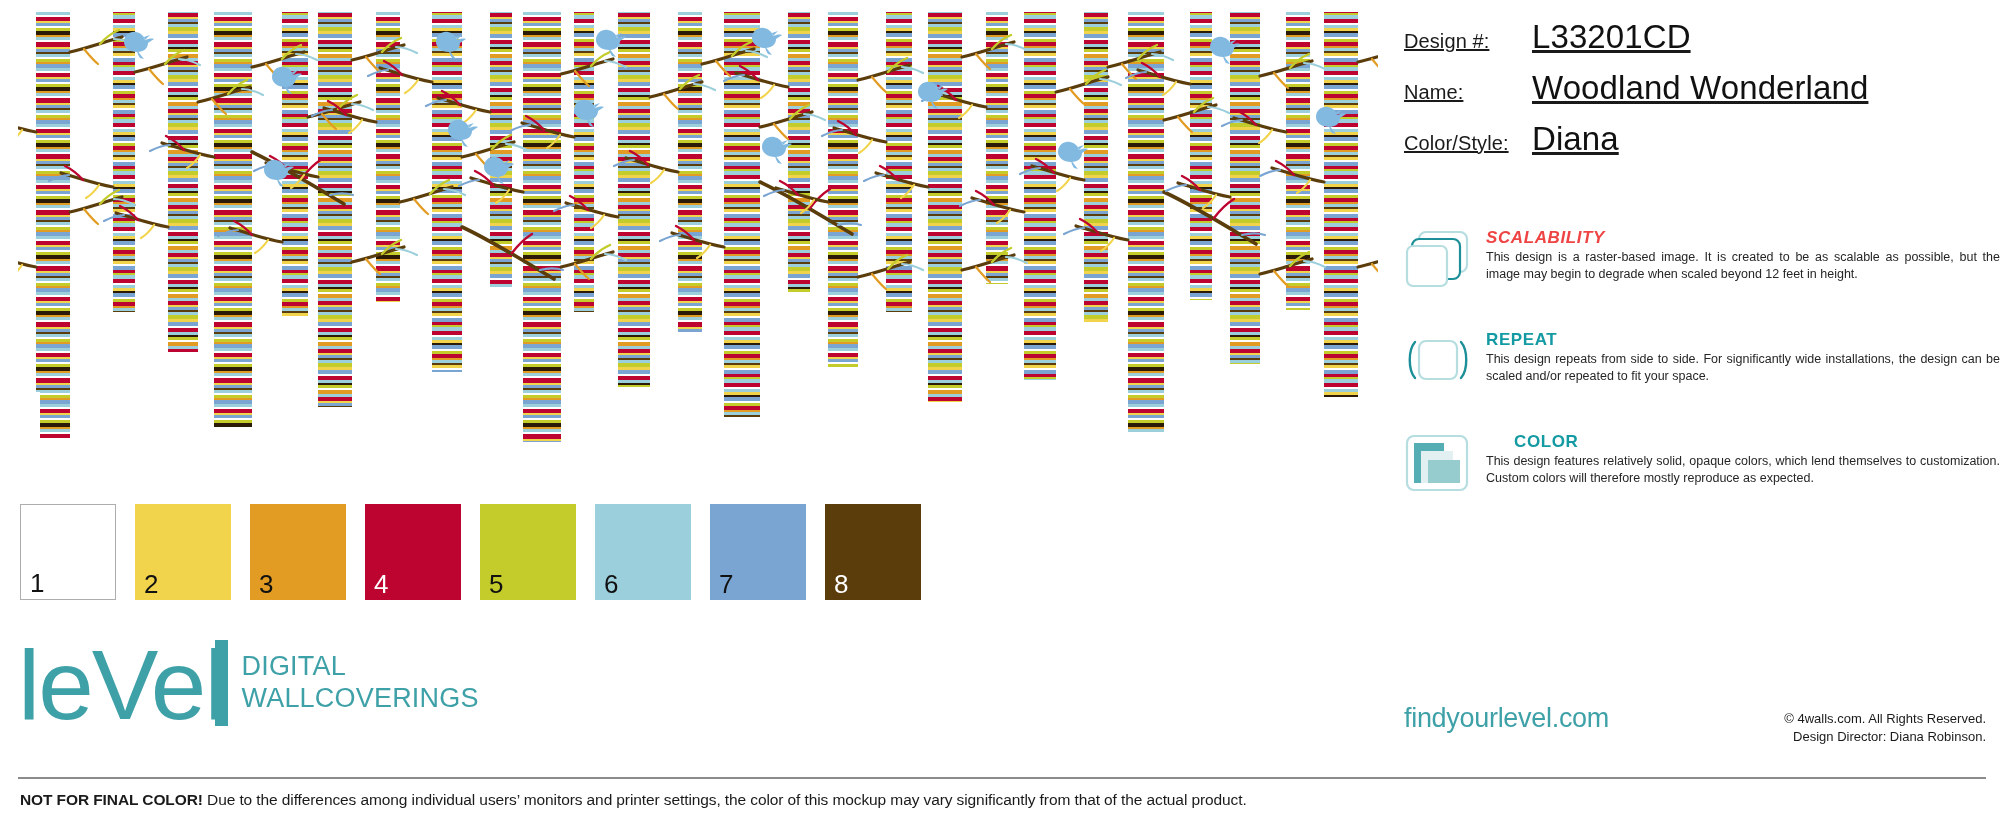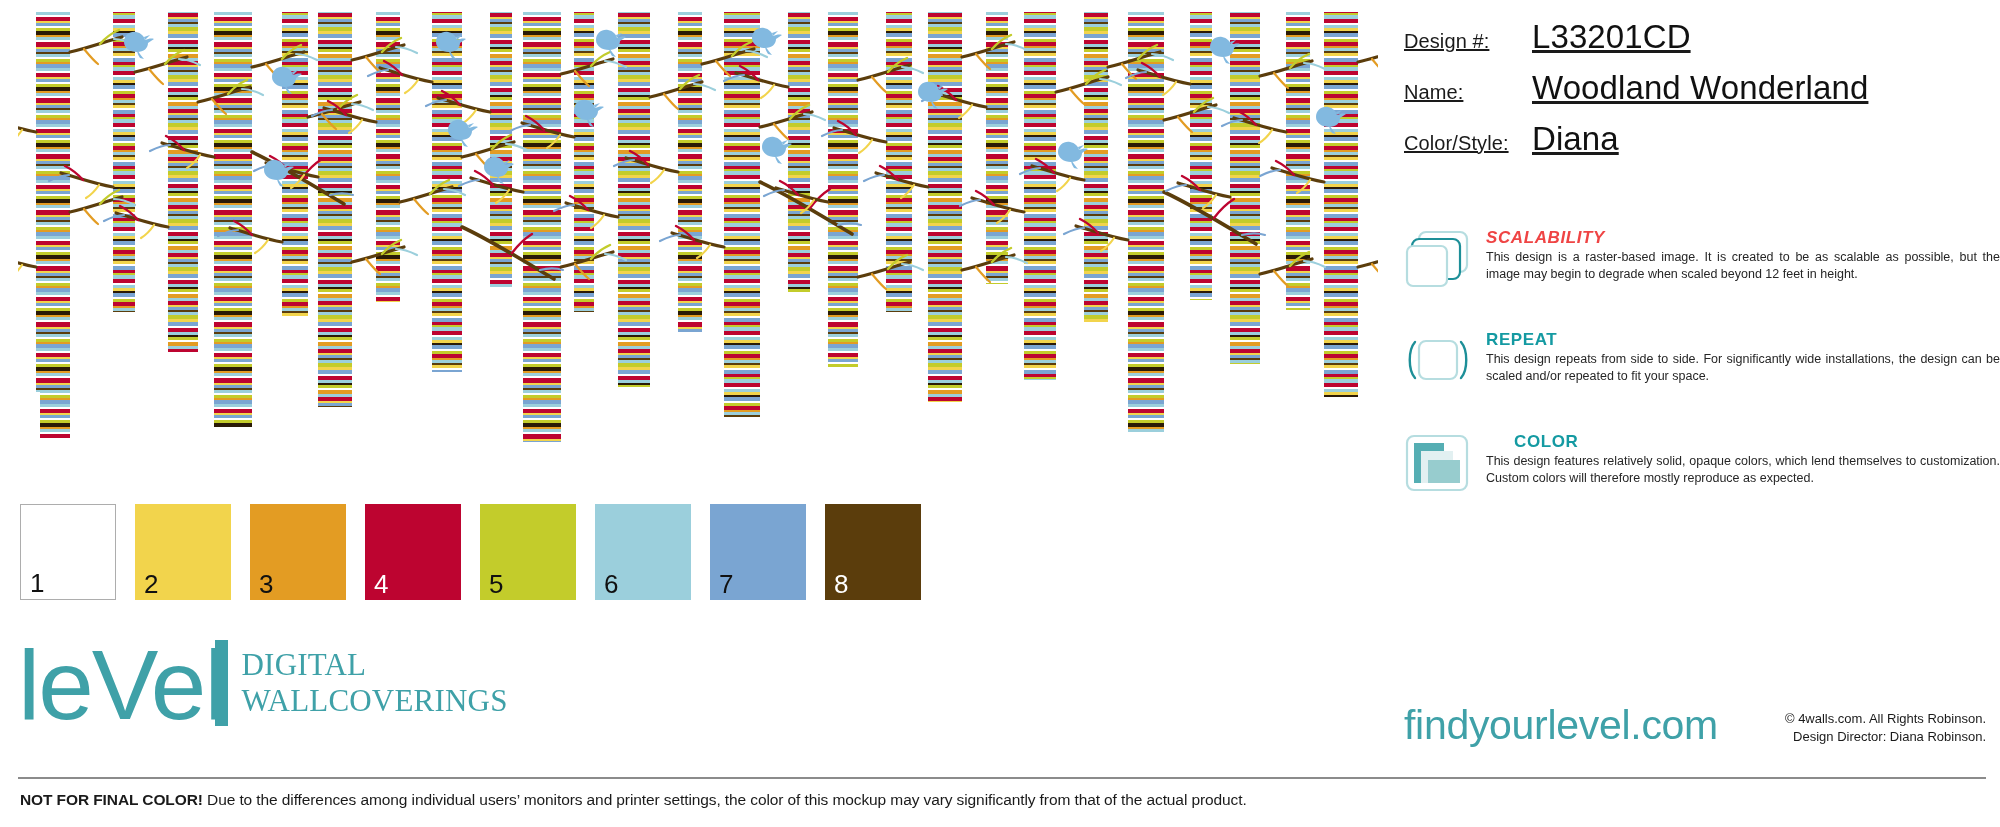--- a/index.html
+++ b/index.html
@@ -136,35 +136,34 @@
     transform: scaleX(1.02);
     transform-origin: left bottom;
   }
   #logo-bar {
     width: 13px;
     height: 86px;
     background: #3fa1a8;
     margin: 0 14px 5px -6px;
   }
   #logo-tagline {
-    font-size: 31px;
+    font-size: 27px;
     font-weight: 400;
     color: #3fa1a8;
     line-height: 1.17;
     letter-spacing: 0.2px;
     padding-bottom: 5px;
-    font-family: Liberation Serif, serif;
   }
 
   
   #site-url {
     position: absolute;
     left: 1404px;
     top: 705px;
-    font-size: 41px;
+    font-size: 27px;
     font-weight: 300;
     color: #3fa1a8;
     letter-spacing: -0.3px;
     line-height: 1;
   }
   #copyright {
     position: absolute;
     right: 14px;
     top: 710px;
     width: 300px;
@@ -492,21 +491,21 @@
   <div id="logo-bar" style="background: rgb(63, 161, 168);"></div>
   <div id="logo-tagline" style="color: rgb(63, 161, 168);">
     <div>DIGITAL</div>
     <div>WALLCOVERINGS</div>
   </div>
 </div>
 
 <div id="site-url" style="color: rgb(63, 161, 168);">findyourlevel.com</div>
 
 <div id="copyright">
-  <div>© 4walls.com. All Rights Robinson.</div>
+  <div>© 4walls.com. All Rights Reserved.</div>
   <div>Design Director: Diana Robinson.</div>
 </div>
 
 <div id="footer-divider"></div>
 
 <div id="disclaimer">
   <span class="strong">NOT FOR FINAL COLOR!</span>
   <span>Due to the differences among individual users’ monitors and printer settings, the color of this mockup may vary significantly from that of the actual product.</span>
 </div>
 

